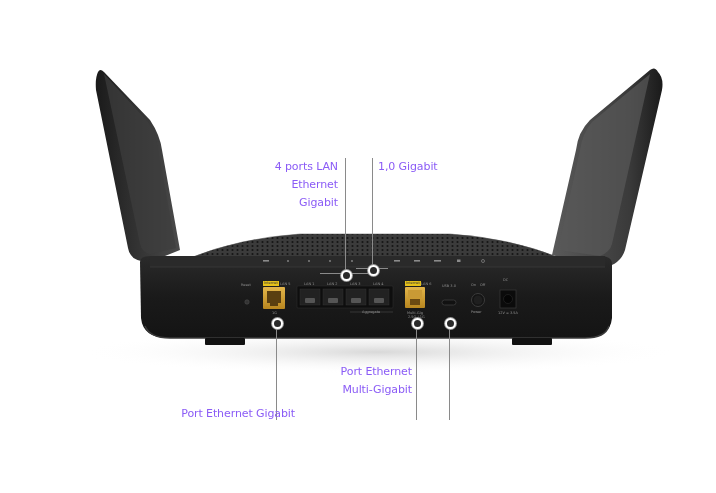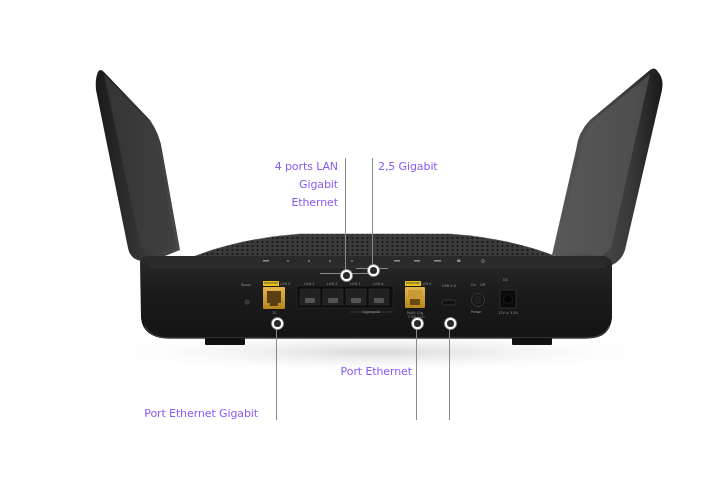--- a/index.html
+++ b/index.html
@@ -169,31 +169,32 @@
   <div class="dot" style="left:272px;top:318px"></div>
 
   <div class="vline" style="left:416px;top:323px;height:97px"></div>
   <div class="dot" style="left:412px;top:318px"></div>
 
   <div class="vline" style="left:449px;top:323px;height:97px"></div>
   <div class="dot" style="left:445px;top:318px"></div>
 
   <div class="label right-align" style="right:378px;top:158px">
     <span>4 ports LAN</span>
+    <span>Ethernet</span>
     <span>Gigabit</span>
-    <span>Ethernet</span>
   </div>
 
   <div class="label" style="left:378px;top:158px">
-    <span>2,5 Gigabit</span>
-  </div>
-
-  <div class="label right-align" style="right:458px;top:405px">
+    <span>1,0 Gigabit</span>
+  </div>
+
+  <div class="label right-align" style="right:421px;top:405px">
     <span>Port Ethernet Gigabit</span>
   </div>
 
   <div class="label right-align" style="right:304px;top:363px">
     <span>Port Ethernet</span>
+    <span>Multi-Gigabit</span>
   </div>
 
   <div class="label" style="left:458px;top:387px">
   </div>
 </div>
 
 </body></html>

